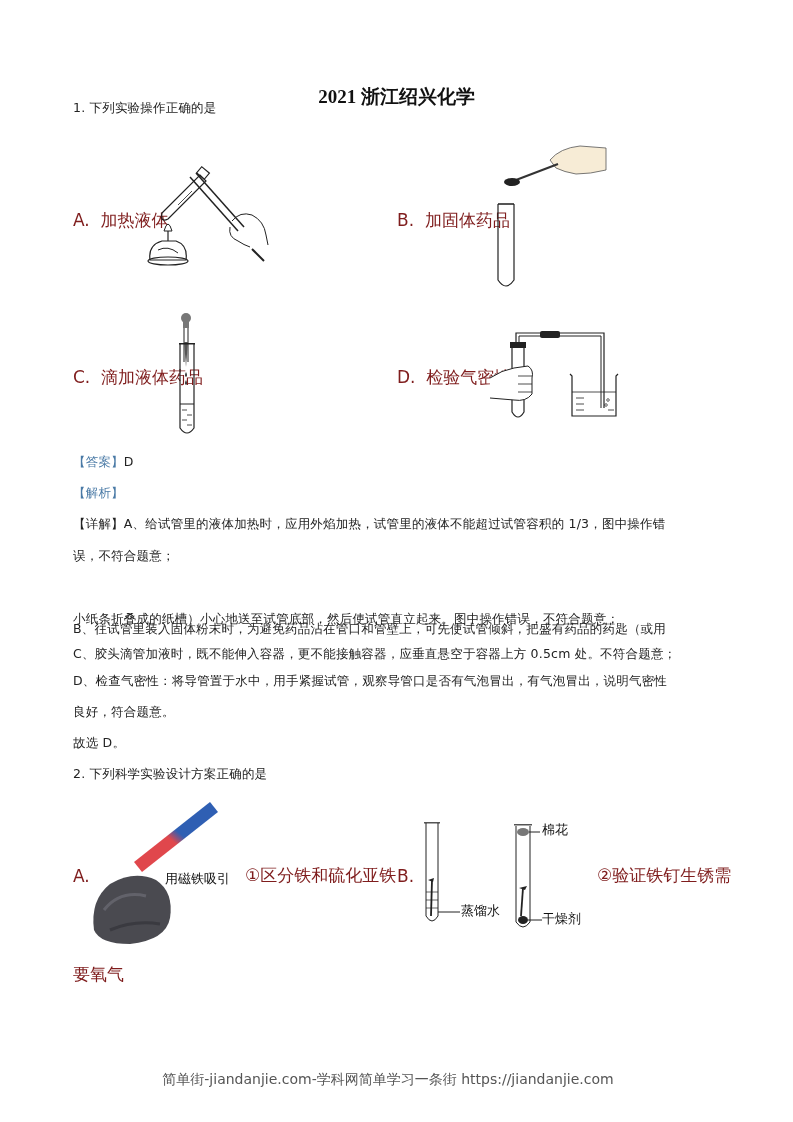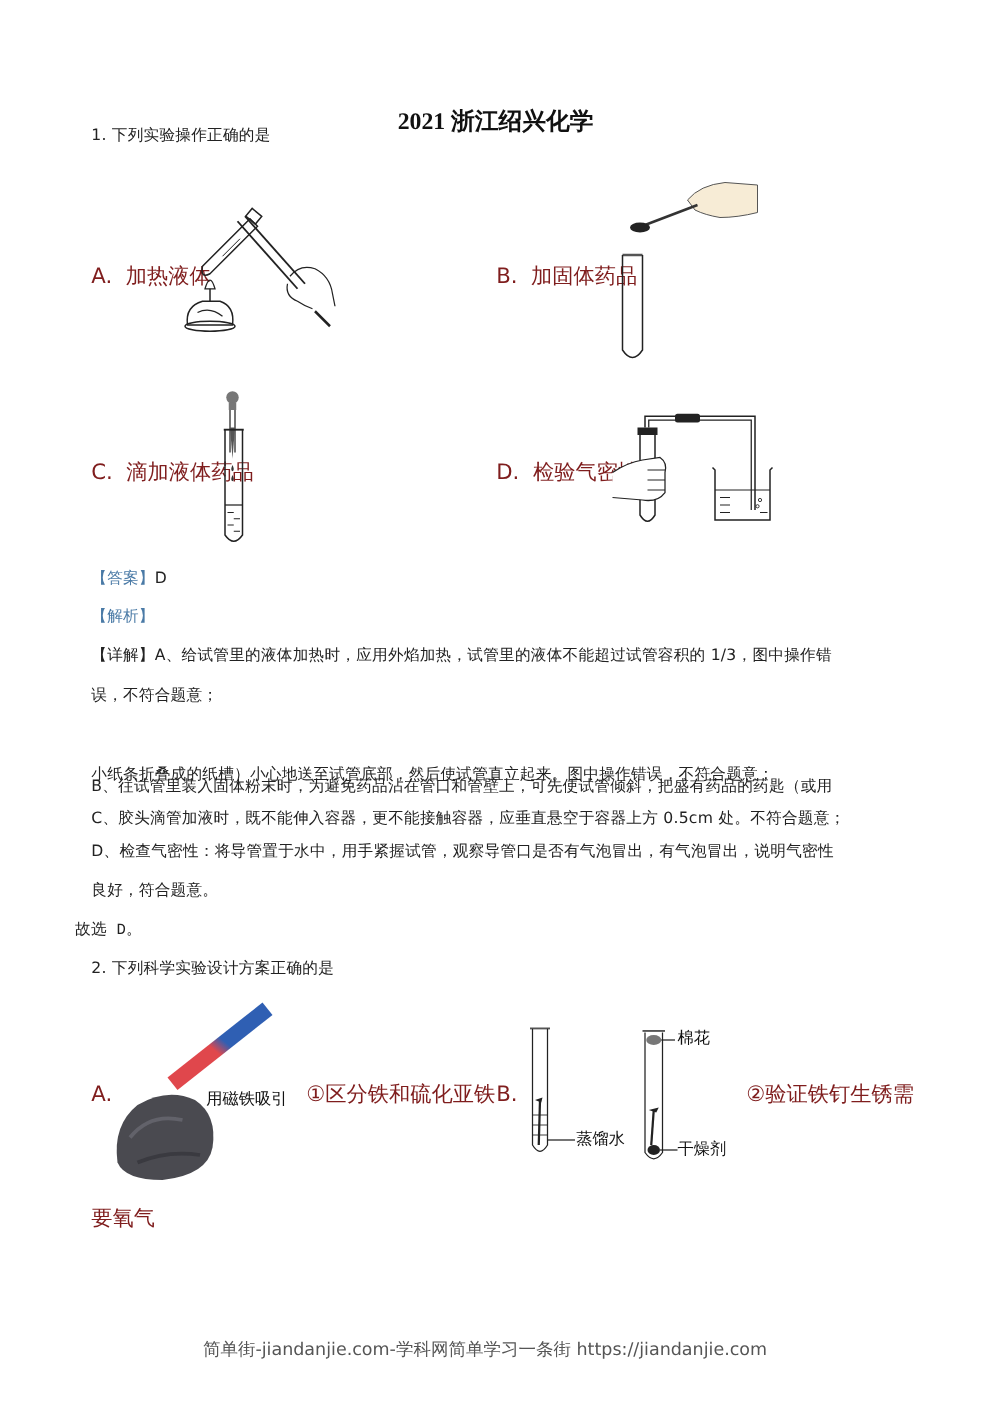--- a/index.html
+++ b/index.html
@@ -123,21 +123,21 @@
 </div>
 <div class="abs line label-blue" style="left:73px; top:485px;">【解析】</div>
 
 <div class="abs line" style="left:73px; top:516px;">【详解】A、给试管里的液体加热时，应用外焰加热，试管里的液体不能超过试管容积的 1/3，图中操作错</div>
 <div class="abs line" style="left:73px; top:548px;">误，不符合题意；</div>
 <div class="abs line" style="left:73px; top:579px;margin-top:42px;">B、往试管里装入固体粉末时，为避免药品沾在管口和管壁上，可先使试管倾斜，把盛有药品的药匙（或用</div>
 <div class="abs line" style="left:73px; top:611px;">小纸条折叠成的纸槽）小心地送至试管底部，然后使试管直立起来。图中操作错误，不符合题意；</div>
 <div class="abs line" style="left:73px; top:646px;">C、胶头滴管加液时，既不能伸入容器，更不能接触容器，应垂直悬空于容器上方 0.5cm 处。不符合题意；</div>
 <div class="abs line" style="left:73px; top:673px;">D、检查气密性：将导管置于水中，用手紧握试管，观察导管口是否有气泡冒出，有气泡冒出，说明气密性</div>
 <div class="abs line" style="left:73px; top:704px;">良好，符合题意。</div>
-<div class="abs line" style="left:60px; top:735px;font-family:Liberation Mono, monospace;">故选 D。</div>
+<div class="abs line" style="left:73px; top:735px;">故选 D。</div>
 
 <div class="abs line" style="left:73px; top:766px;">2.  下列科学实验设计方案正确的是</div>
 
 <div class="abs opt-label" style="left:73px; top:866px;">A.</div>
 <svg style="left:90px; top:800px;" width="140" height="150" viewBox="0 0 140 150">
   <defs>
     <linearGradient id="mag" x1="0" y1="1" x2="1" y2="0">
       <stop offset="0" stop-color="#e0474c"></stop>
       <stop offset="0.45" stop-color="#e0474c"></stop>
       <stop offset="0.55" stop-color="#2f5fb3"></stop>

